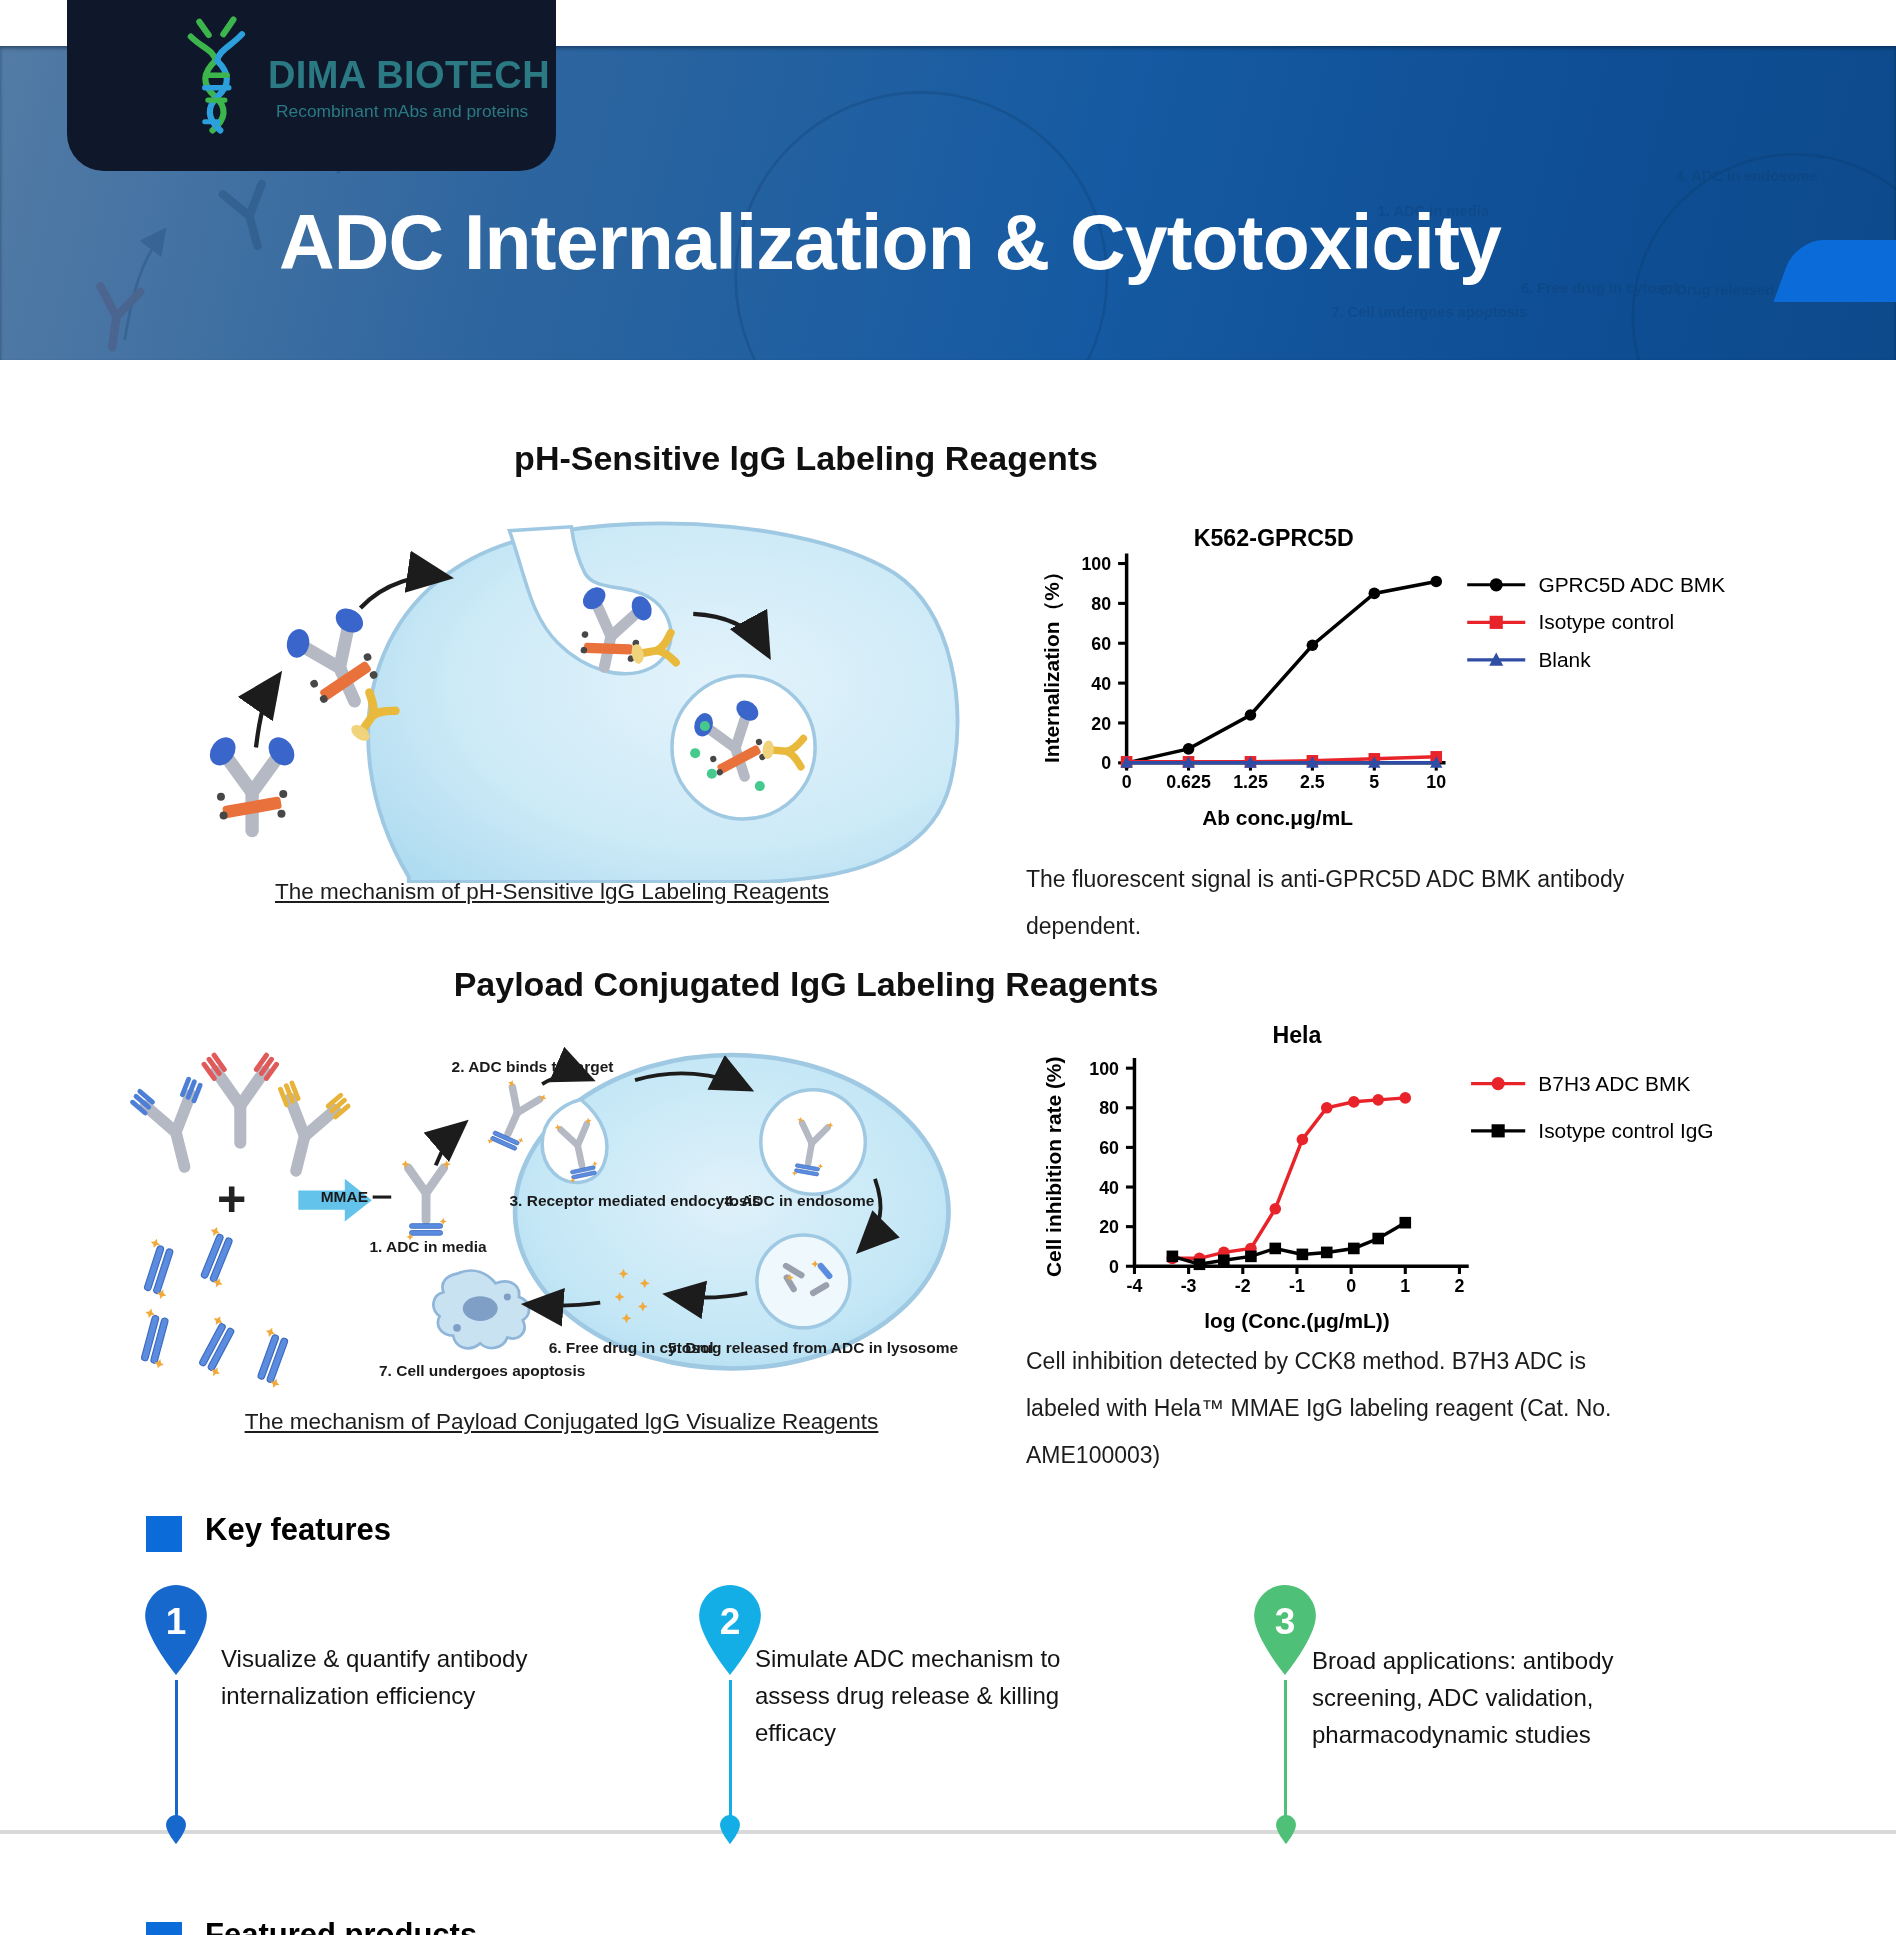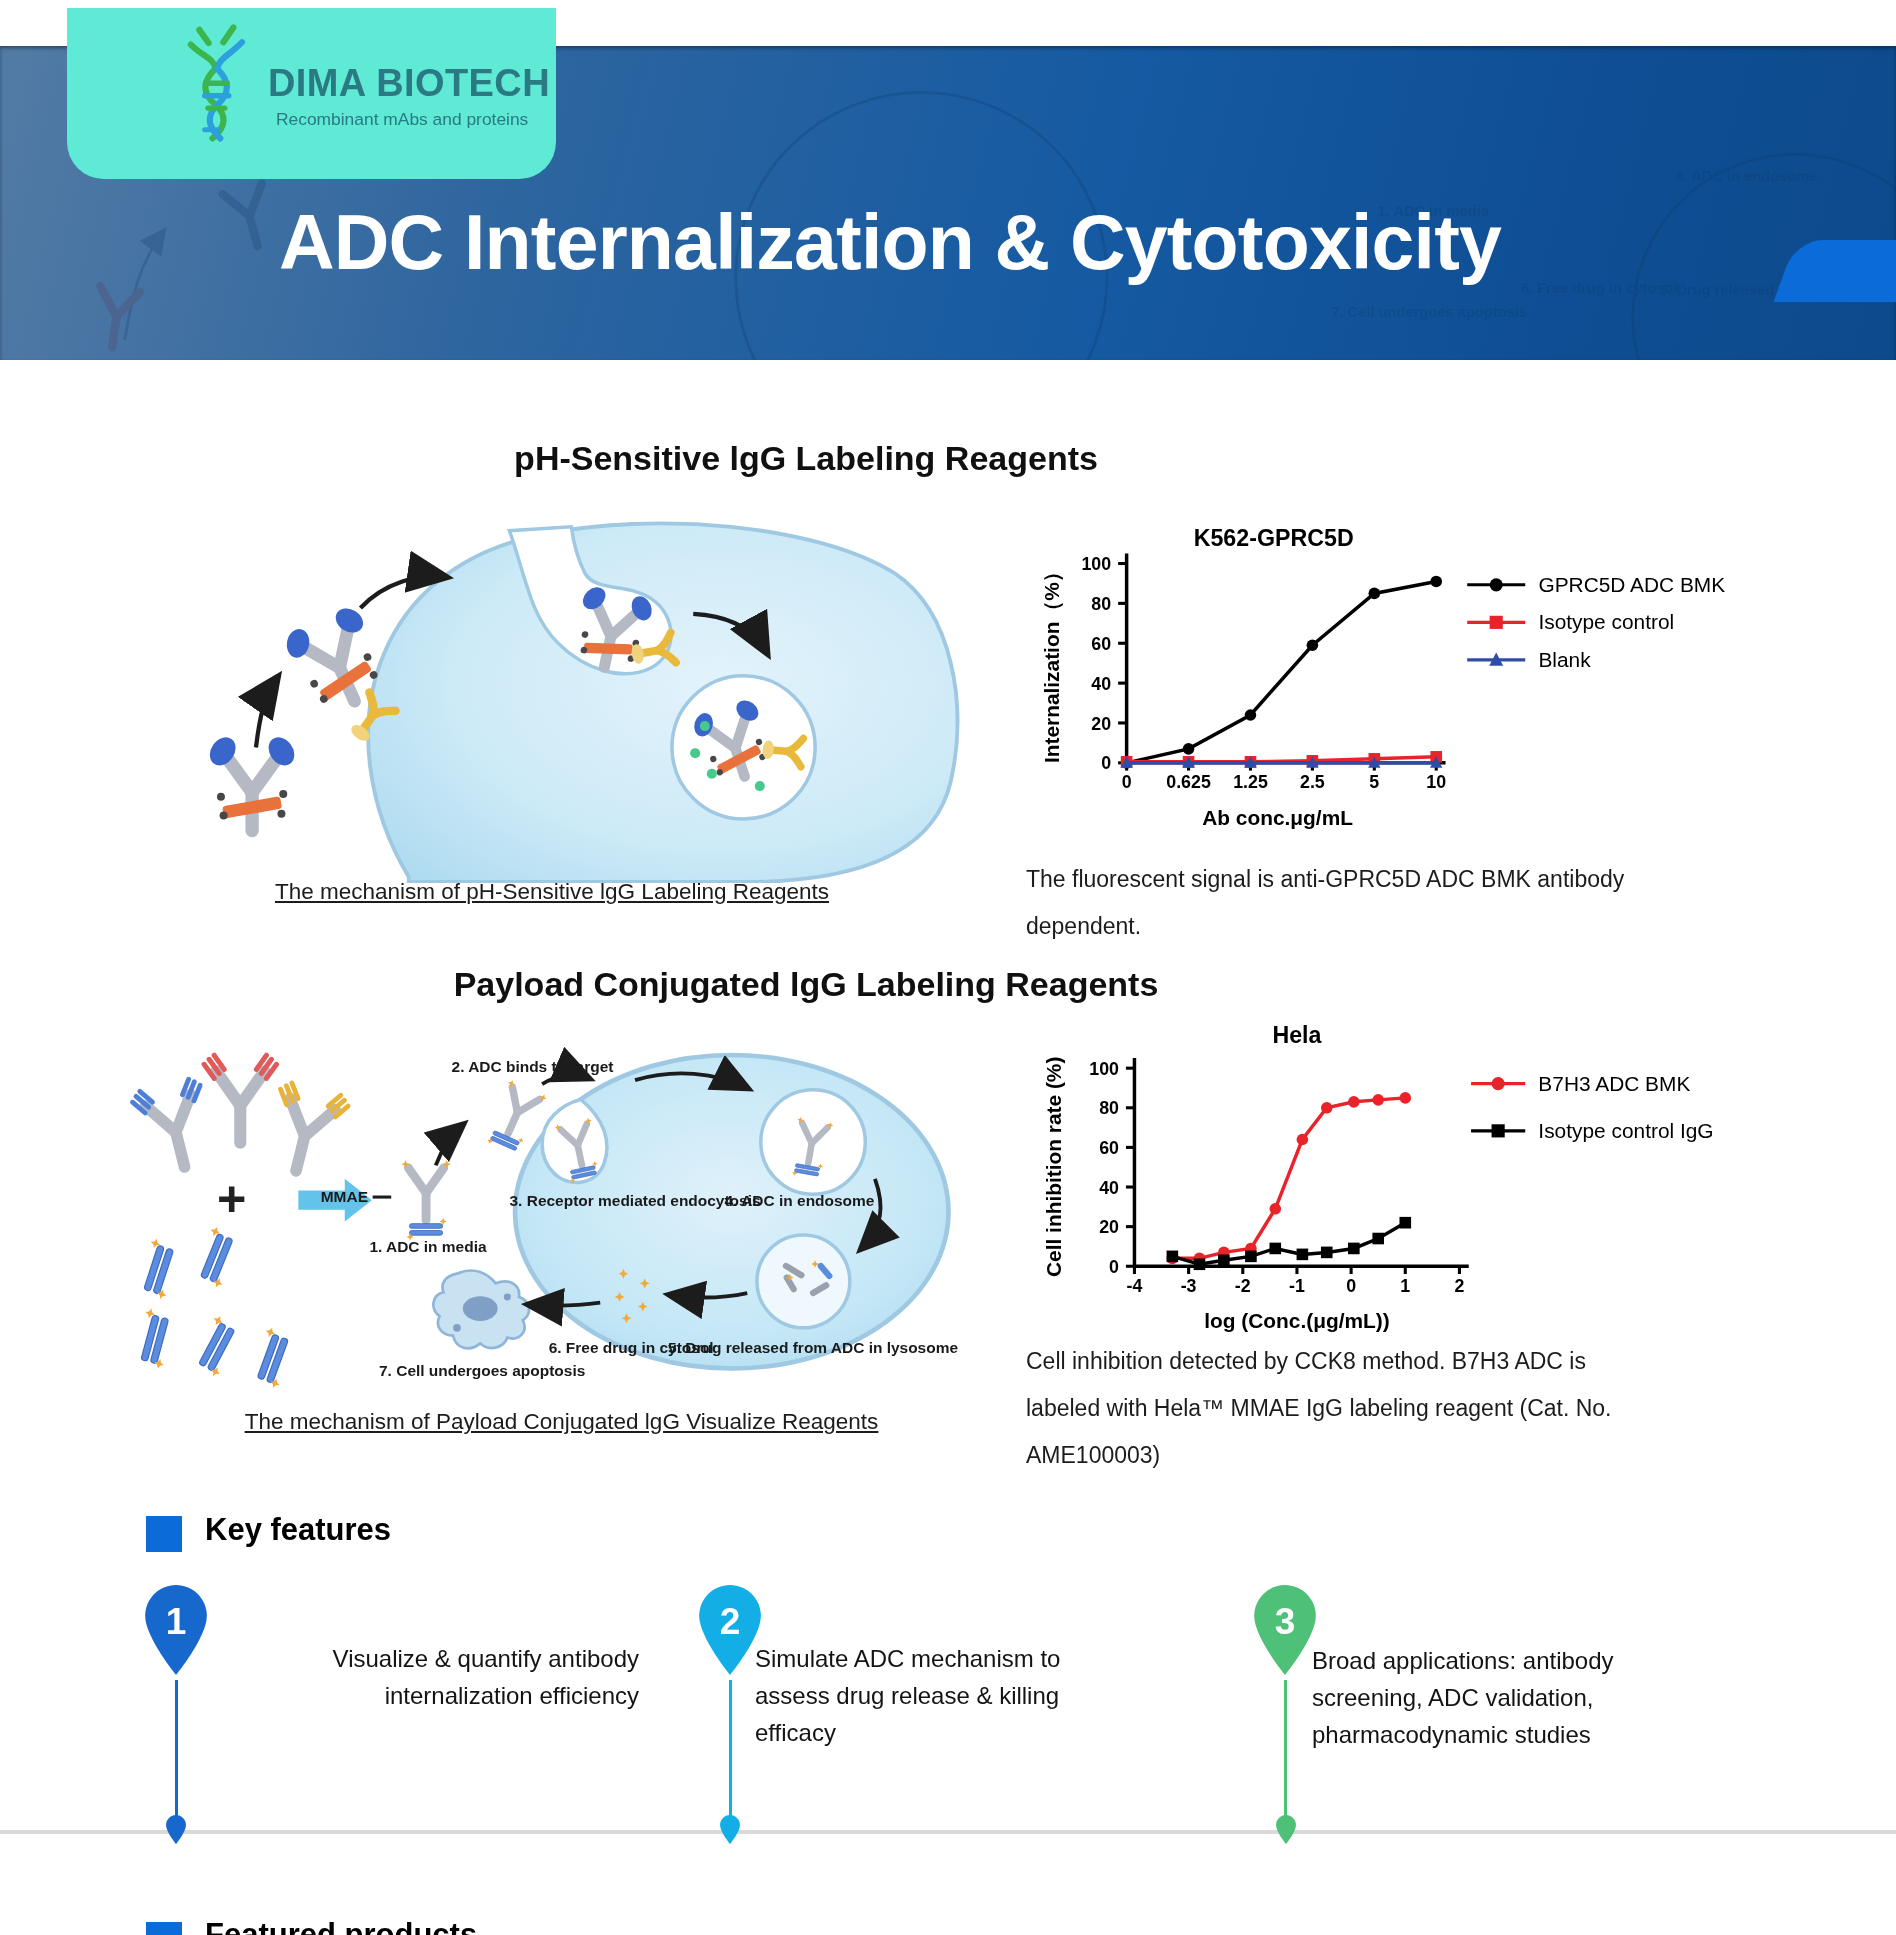--- a/index.html
+++ b/index.html
@@ -10,22 +10,22 @@
   
   .header{position:absolute;left:0;top:46px;width:1896px;height:314px;overflow:hidden;
           background:linear-gradient(104deg,#537ba5 0%,#2d659f 28%,#155aa2 58%,#0f4e94 82%,#0d4a8c 100%);
           box-shadow:inset 0 2.3px 3.9px rgba(0,20,40,.45);}
   .ghosts{position:absolute;left:0;top:0;}
   .accent-shape{position:absolute;left:1796px;top:194px;width:155px;height:62px;background:#0b6bd8;
                 transform:skewX(-20deg);transform-origin:top left;border-top-left-radius:27px;}
   .main-title{position:absolute;left:279px;top:158px;margin:0;font-size:77px;line-height:1;
               font-weight:700;color:#ffffff;letter-spacing:-0.8px;white-space:nowrap;}
 
-  .logo-tab{position:absolute;left:67px;top:0;width:489px;height:171px;background:#5eead4;
-            border-radius:0 0 37px 37px;z-index:5;margin-top:8px;}
+  .logo-tab{position:absolute;left:67px;top:0;width:489px;height:171px;background:#0f172a;
+            border-radius:0 0 37px 37px;z-index:5;}
   .dna-icon{position:absolute;left:112px;top:11px;}
   .brand-name{position:absolute;left:201px;top:54px;font-size:38px;font-weight:700;color:#2a7983;
               letter-spacing:0.4px;white-space:nowrap;}
   .brand-tagline{position:absolute;left:209px;top:101px;font-size:17.4px;font-weight:400;color:#2a7983;white-space:nowrap;}
 
   
   .section-title{position:absolute;left:0;width:1600px;margin:6px;text-align:center;
                  font-size:34px;font-weight:700;color:#101010;}
   .diagram-caption{position:absolute;margin:0;text-align:center;font-size:22.5px;font-weight:400;color:#1c1c1c;text-decoration:underline;}
   .chart-caption{position:absolute;margin:0;font-size:23px;font-weight:400;color:#1c1c1c;line-height:47px;}
@@ -442,21 +442,21 @@
   <p class="chart-caption" style="left:1026px;top:1338px;width:639px;">Cell inhibition detected by CCK8 method. B7H3 ADC is labeled with Hela™ MMAE IgG labeling  reagent (Cat. No. AME100003)</p>
 
   <div class="bullet" style="left:146px;top:1516px;"></div>
   <h2 class="block-title" style="left:205px;top:1512px;">Key features</h2>
 
   <svg class="pin" style="left:145px;top:1585px;" viewBox="0 0 120 175">
     <path d="M60 0C27 0 0 27 0 60c0 42 60 115 60 115s60-73 60-115C120 27 93 0 60 0z" fill="#1668cc"></path>
   </svg>
   <div class="pin-number" style="left:145px;top:1601px;">1</div>
   <div class="pin-line" style="left:175px;top:1680px;height:139px;background:#1668cc;"></div>
-  <div class="feature-text" style="left:221px;top:1640px;width:418px;text-align:right;">Visualize &amp; quantify antibody internalization efficiency</div>
+  <div class="feature-text" style="left:221px;top:1640px;width:418px;">Visualize &amp; quantify antibody internalization efficiency</div>
 
   <svg class="pin" style="left:699px;top:1585px;" viewBox="0 0 120 175">
     <path d="M60 0C27 0 0 27 0 60c0 42 60 115 60 115s60-73 60-115C120 27 93 0 60 0z" fill="#14aee6"></path>
   </svg>
   <div class="pin-number" style="left:699px;top:1601px;">2</div>
   <div class="pin-line" style="left:729px;top:1680px;height:139px;background:#14aee6;"></div>
   <div class="feature-text" style="left:755px;top:1640px;width:356px;">Simulate ADC mechanism to assess drug release &amp; killing efficacy</div>
 
   <svg class="pin" style="left:1254px;top:1585px;" viewBox="0 0 120 175">
     <path d="M60 0C27 0 0 27 0 60c0 42 60 115 60 115s60-73 60-115C120 27 93 0 60 0z" fill="#4fc077"></path>

